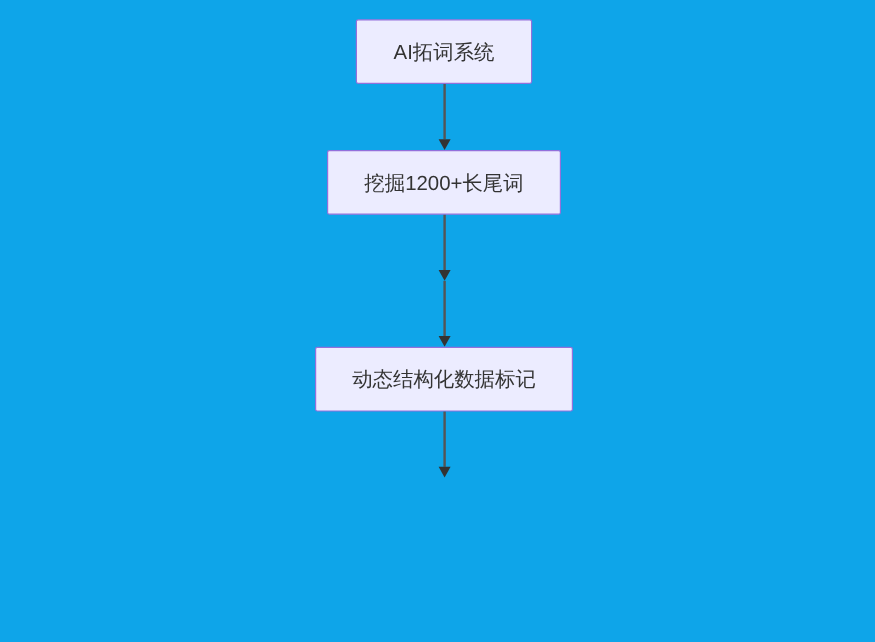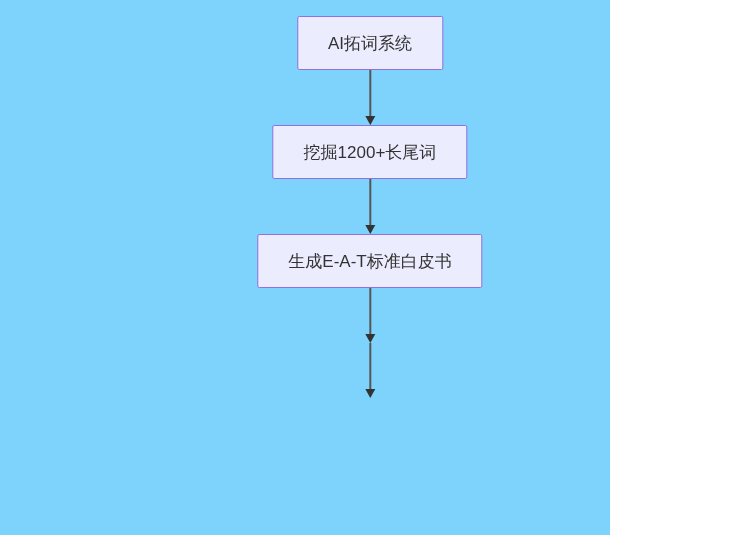--- a/index.html
+++ b/index.html
@@ -4,23 +4,23 @@
 <style>
   html, body {
     margin: 0;
     padding: 0;
   }
   body {
     font-family: "Liberation Sans", "DejaVu Sans", sans-serif;
   }
   .canvas {
     position: relative;
-    width: 610px;
+    width: 729px;
     height: 535px;
-    background: #7dd3fc;
+    background: #0ea5e9;
     overflow: hidden;
   }
   .flow {
     position: absolute;
     left: 370px;
     top: 16px;
     transform: translateX(-50%);
     display: flex;
     flex-direction: column;
     align-items: center;
@@ -79,29 +79,29 @@
 
     <div class="node">
       <span class="label">挖掘1200+长尾词</span>
     </div>
 
     <div class="arrow">
       <div class="shaft"></div>
       <div class="head"></div>
     </div>
 
-    <div class="node">
-      <span class="label">生成E-A-T标准白皮书</span>
-    </div>
 
     <div class="arrow">
       <div class="shaft"></div>
       <div class="head"></div>
     </div>
 
+    <div class="node">
+      <span class="label">动态结构化数据标记</span>
+    </div>
 
     <div class="arrow">
       <div class="shaft"></div>
       <div class="head"></div>
     </div>
 
 
   </div>
 </div>
 

